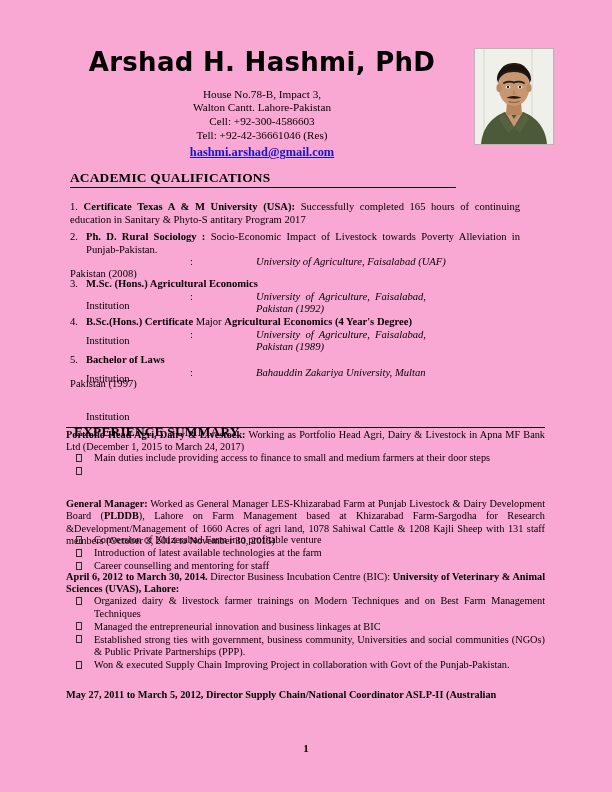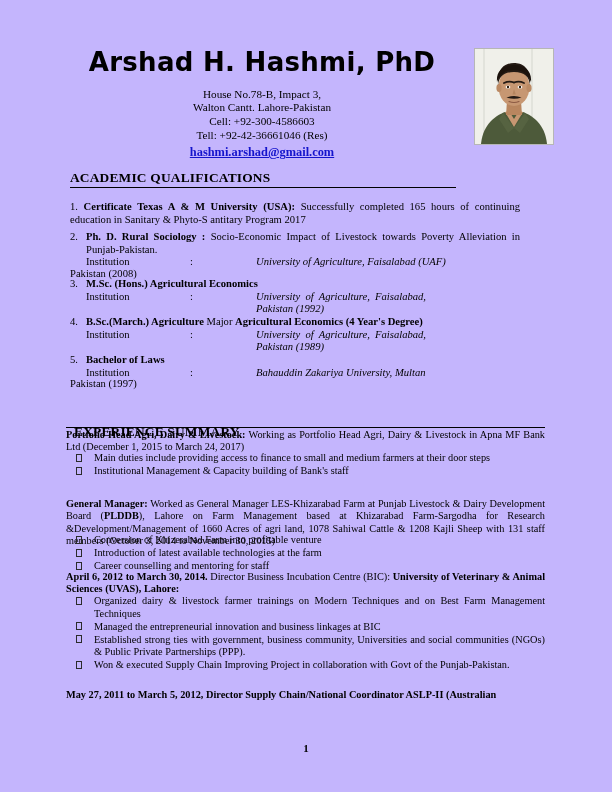--- a/index.html
+++ b/index.html
@@ -4,21 +4,21 @@
 <style>
   html, body {
     margin: 0;
     padding: 0;
     background: #ffffff;
   }
   .page {
     position: relative;
     width: 612px;
     height: 792px;
-    background: #c4b5fd;
+    background: #f9a8d4;
     overflow: hidden;
     font-family: "Liberation Serif", "DejaVu Serif", serif;
     color: #000000;
   }
 
   
   .header-block {
     position: absolute;
     left: 62px;
     top: 48px;
@@ -100,21 +100,21 @@
     width: 16px;
   }
   .num-body {
     margin-left: 16px;
     text-align: justify;
   }
   .inst-row {
     display: flex;
     margin-top: 0px;
   }
-  .inst-label { width: 104px; flex: 0 0 104px; }
+  .inst-label { width: 104px; flex: 0 0 104px; margin-top: 44px; }
   .inst-colon { width: 66px; flex: 0 0 66px; }
   .inst-val { flex: 1 1 auto; text-align: justify; font-style: italic; }
 
   
   .exp-entry {
     position: absolute;
     font-size: 10.3px;
     line-height: 12.3px;
     text-align: justify;
     text-indent: 0;
@@ -235,21 +235,21 @@
     <div class="num-body inst-row" style="width:340px;">
       <span class="inst-label">Institution</span>
       <span class="inst-colon">:</span>
       <span class="inst-val">University of Agriculture, Faisalabad, Pakistan (1992)</span>
     </div>
   </div>
 
   <div class="num-item" style="left:70px; top:316px; width:450px;">
     <span class="num-idx">4.</span>
     <div class="num-body">
-      <b>B.Sc.(March.)        Agriculture</b><span>  Major  </span><b>Agricultural    Economics     (4 Year's Degree)</b>
+      <b>B.Sc.(Hons.)        Certificate</b><span>  Major  </span><b>Agricultural    Economics     (4 Year's Degree)</b>
     </div>
     <div class="num-body inst-row" style="width:340px;">
       <span class="inst-label">Institution</span>
       <span class="inst-colon">:</span>
       <span class="inst-val">University of Agriculture, Faisalabad, Pakistan (1989)</span>
     </div>
   </div>
 
   <div class="num-item" style="left:70px; top:354px; width:450px;">
     <span class="num-idx">5.</span>
@@ -266,21 +266,21 @@
 
   <div class="section-head" style="left:74px; top:424px;">EXPERIENCE SUMMARY</div>
   <div class="section-rule" style="left:66px; top:427px; width:479px;"></div>
 
   <div class="exp-entry" style="left:66px; top:429px; width:479px;">
     <b>Portfolio Head Agri, Dairy &amp; Livestock:</b><span>  Working as Portfolio Head Agri, Dairy &amp; Livestock in Apna MF Bank Ltd (December 1, 2015 to March 24, 2017)</span>
   </div>
   <div class="bullets" style="left:66px; top:452px; width:479px;">
     <div class="bl"><span class="box"></span><span>Main duties include providing access to finance to small and medium farmers at their door steps</span></div>
     <div class="bl"><span class="box"></span></div>
-    <div class="bl"><span class="box"></span><span>Institutional Management &amp; Capacity building of Bank's staff</span></div>
+    <div class="bl"><span class="box"></span></div>
   </div>
 
   <div class="exp-entry" style="left:66px; top:498px; width:479px;">
     <b>General  Manager:</b><span> Worked  as  General  Manager  LES-Khizarabad  Farm  at  Punjab  Livestock  &amp;  Dairy Development Board (</span><b>PLDDB</b><span>), Lahore on Farm Management based at Khizarabad Farm-Sargodha for Research &amp;Development/Management of 1660 Acres of agri land, 1078 Sahiwal Cattle &amp; 1208 Kajli Sheep with 131 staff members (October 3, 2014 to November 30, 2015)</span>
   </div>
   <div class="bullets" style="left:66px; top:534px; width:479px;">
     <div class="bl"><span class="box"></span><span>Conversion of Khizerabad Farm into profitable venture</span></div>
     <div class="bl"><span class="box"></span><span>Introduction of latest available technologies at the farm</span></div>
     <div class="bl"><span class="box"></span><span>Career counselling and mentoring for staff</span></div>
   </div>

